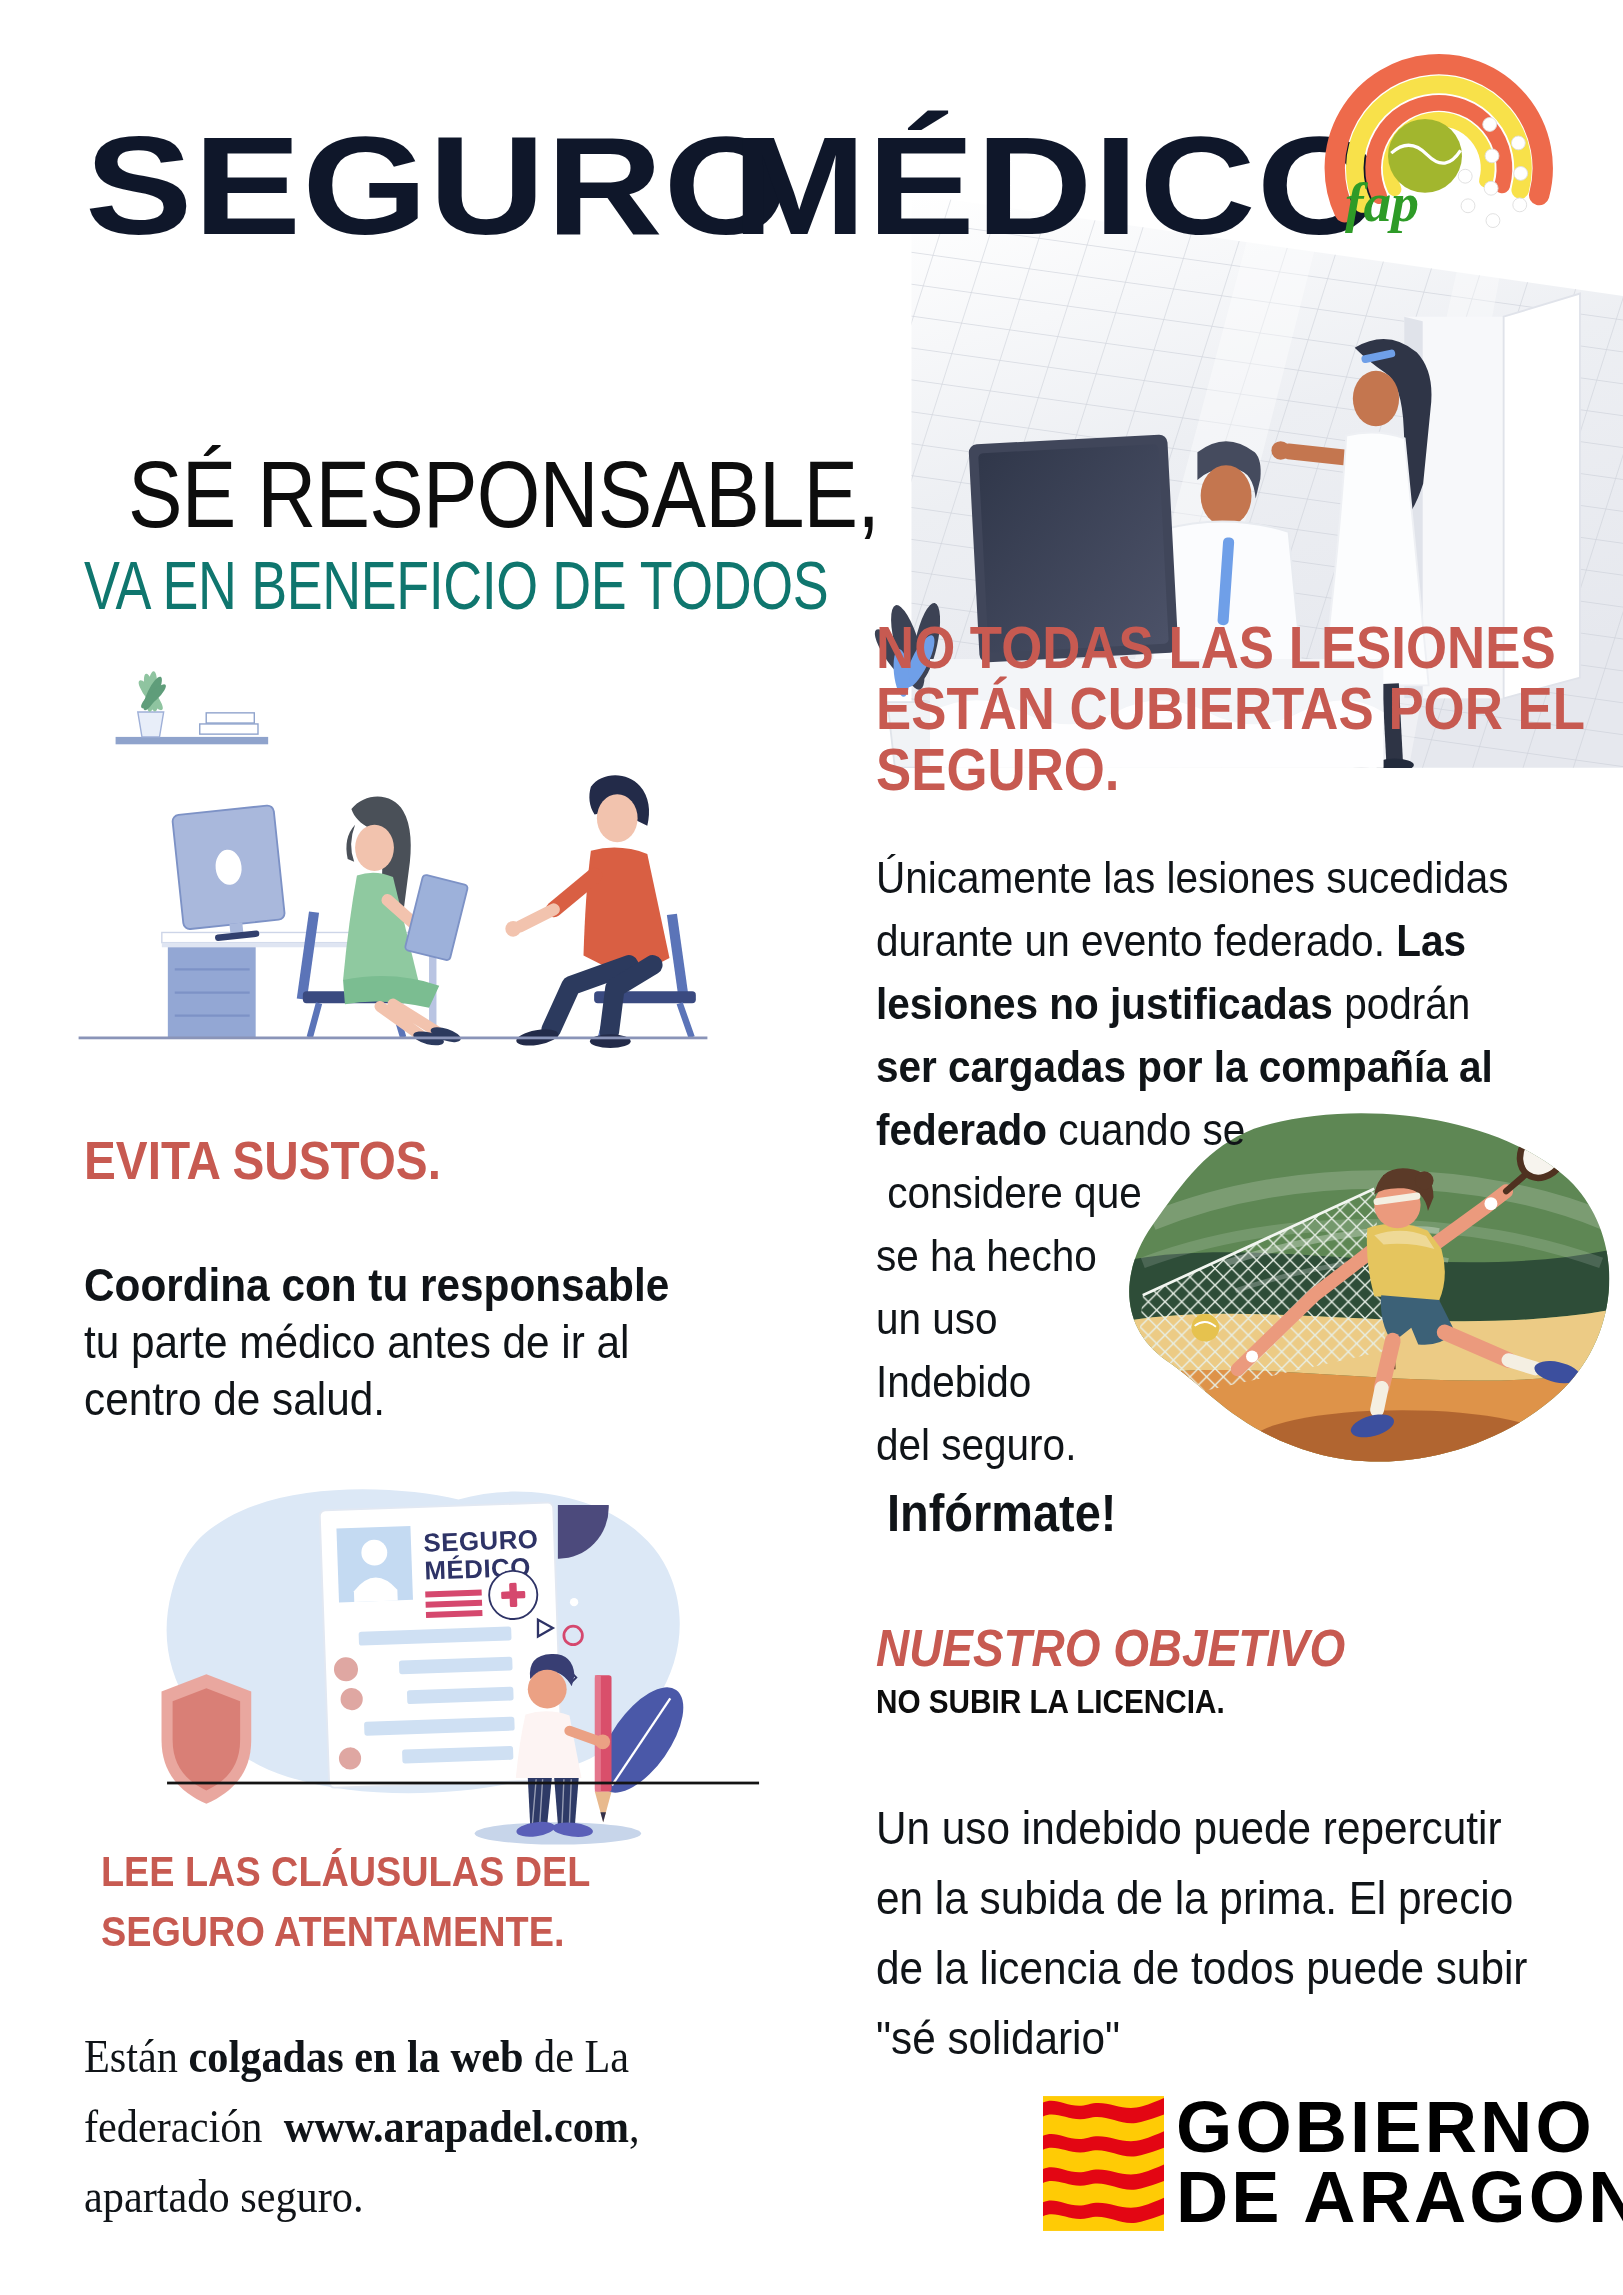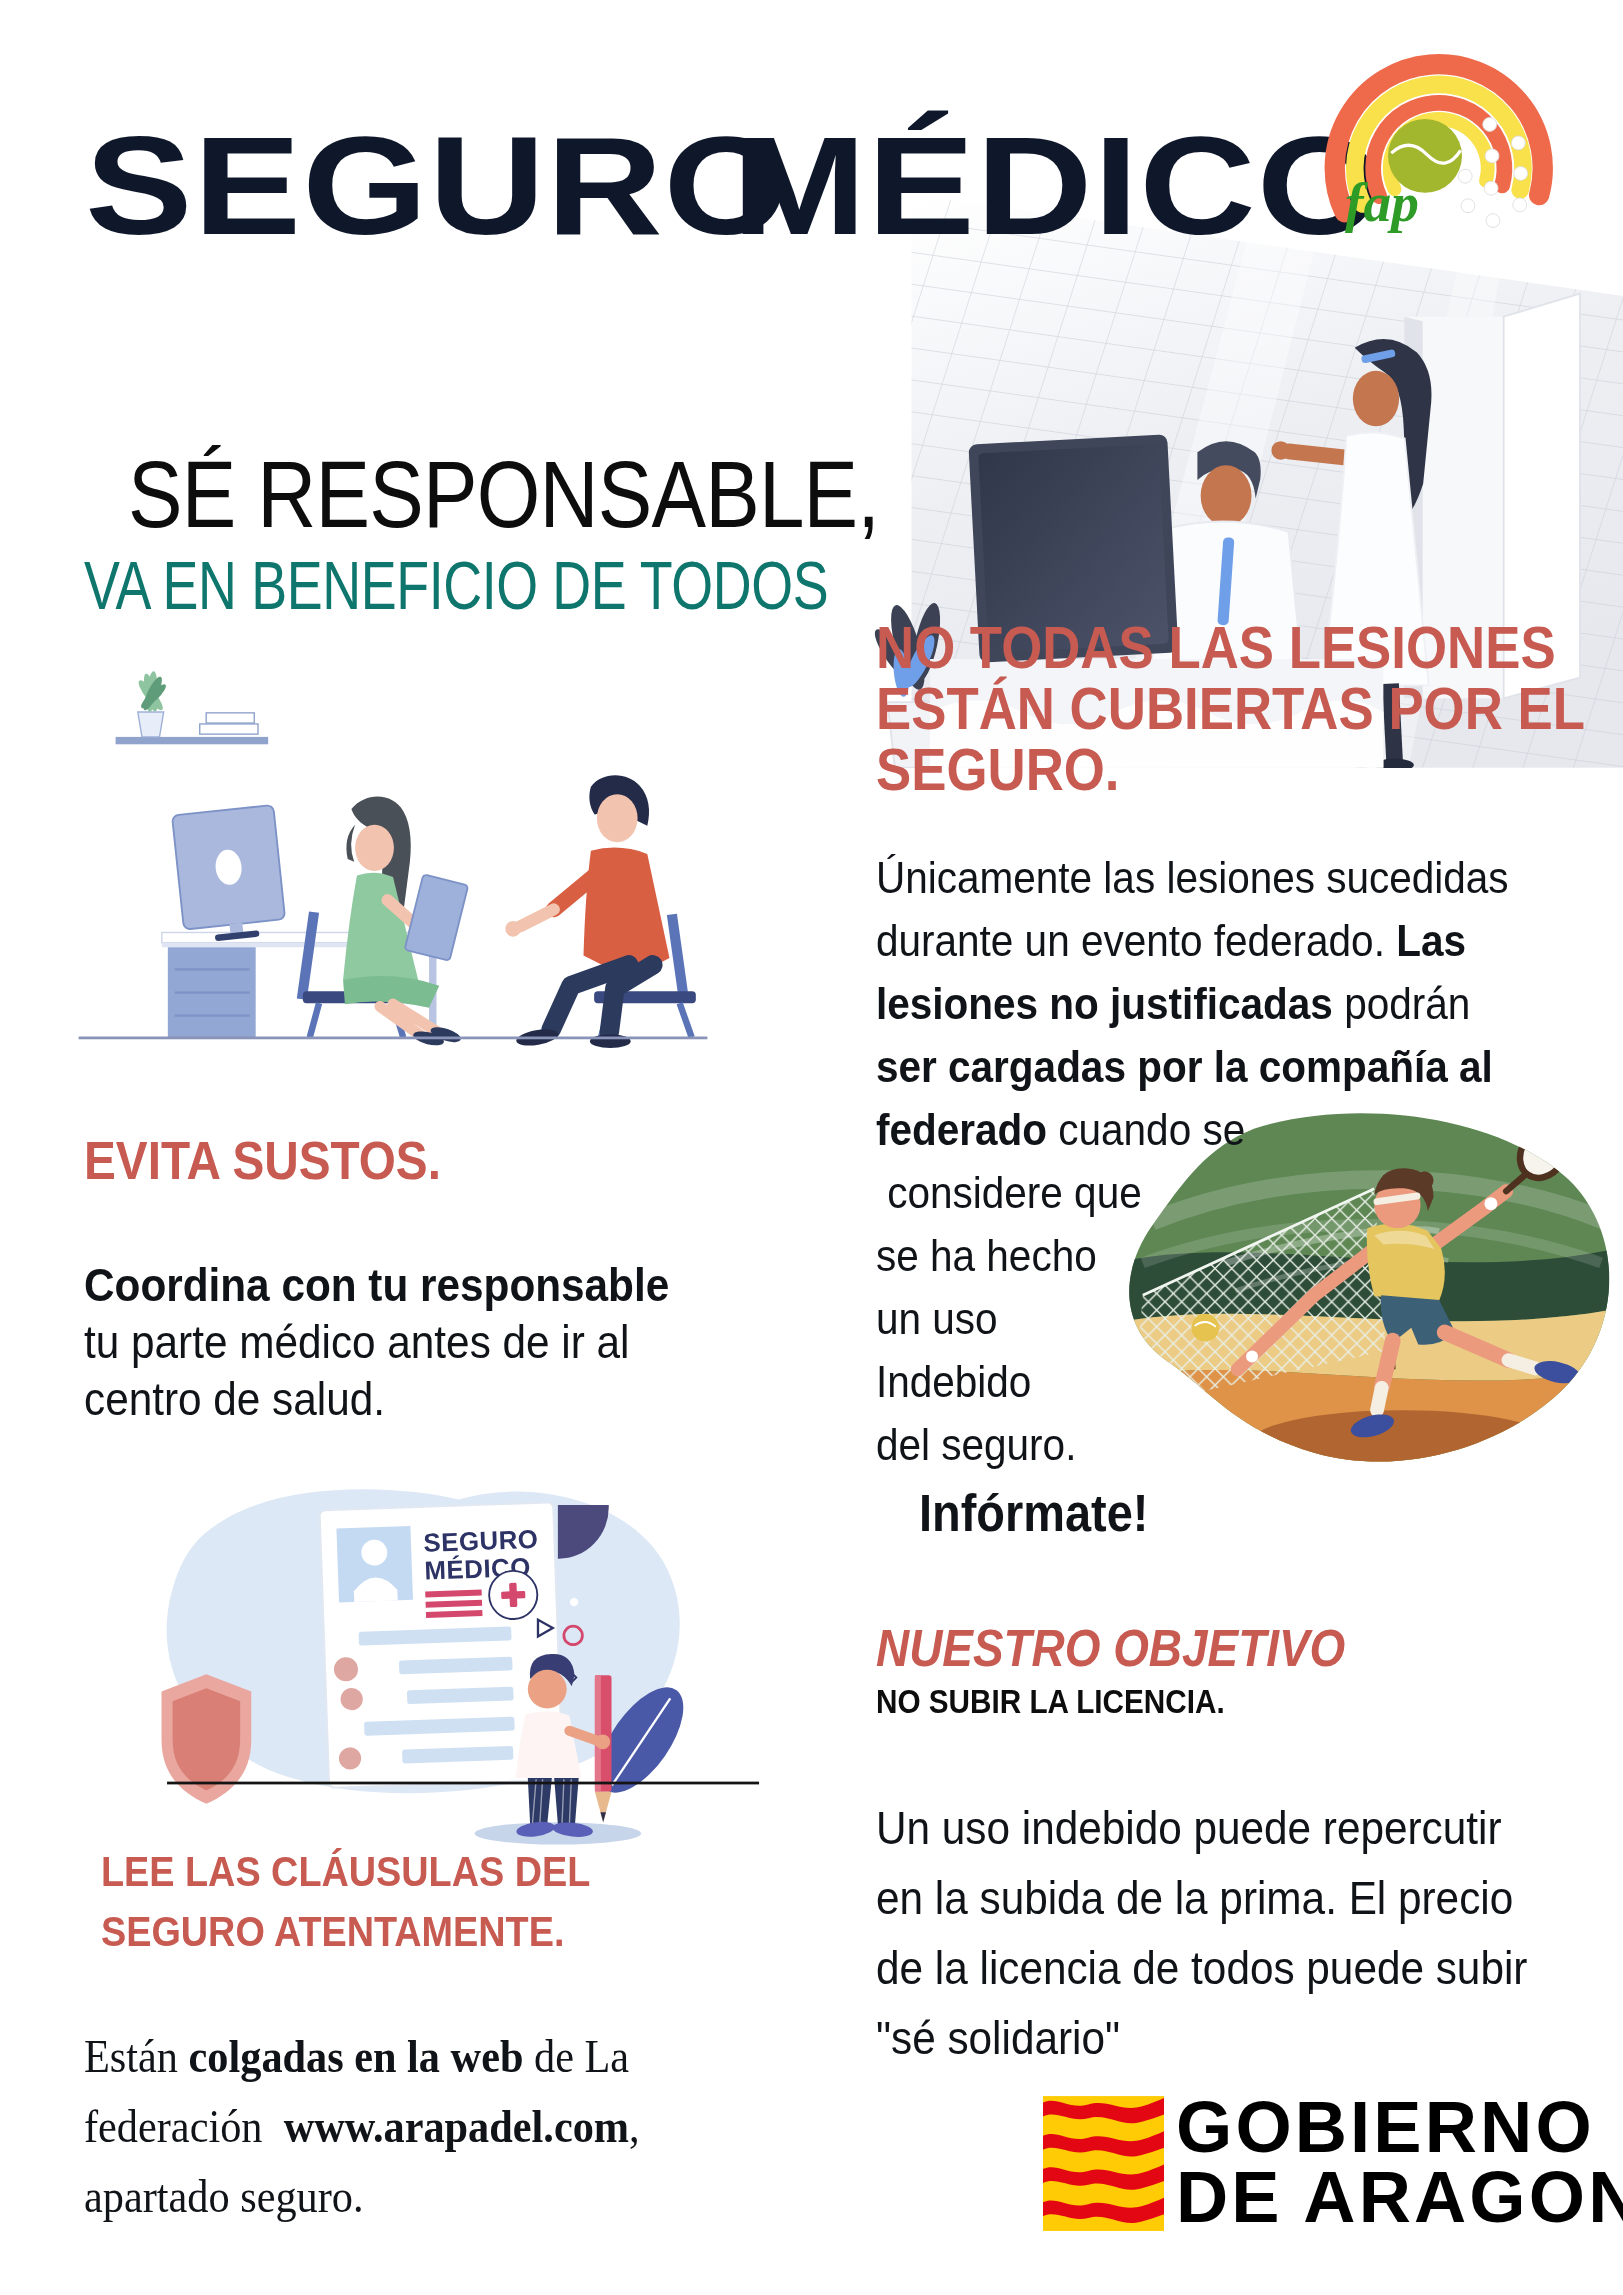--- a/index.html
+++ b/index.html
@@ -26,21 +26,21 @@
   #evita-p .sx{transform:scaleX(.9);}
   #lee-h{left:101px;top:1842px;font-size:42px;line-height:60px;font-weight:700;z-index:4;}
   #lee-h .sx{transform:scaleX(.9);}
   #web-p{left:84px;top:2021px;font-size:47px;line-height:70px;z-index:4;font-family:Liberation Serif, serif;}
   #web-p .sx{transform:scaleX(.9);}
   
   #lesiones-h{left:876px;top:617px;font-size:60px;line-height:61px;font-weight:700;z-index:4;}
   #lesiones-h .sx{transform:scaleX(.88);}
   #lesiones-p{left:876px;top:846px;font-size:45px;line-height:63px;z-index:4;}
   #lesiones-p .sx{transform:scaleX(.9);}
-  #informate{left:887px;top:1484px;font-size:51px;font-weight:700;z-index:4;margin-left:32px;}
+  #informate{left:887px;top:1484px;font-size:51px;font-weight:700;z-index:4;}
   #informate .sx{transform:scaleX(.92);}
   #objetivo-h1{left:876px;top:1619px;font-size:51px;font-weight:700;z-index:4;font-style:italic;}
   #objetivo-h1 .sx{transform:scaleX(.9);}
   #objetivo-h2{left:876px;top:1683px;font-size:33px;font-weight:700;color:#0d0d0d;z-index:4;}
   #objetivo-h2 .sx{transform:scaleX(.9);}
   #objetivo-p{left:876px;top:1793px;font-size:47px;line-height:70px;z-index:4;}
   #objetivo-p .sx{transform:scaleX(.9);}
   
   #gob-text{left:1176px;top:2092px;font-size:73px;line-height:70px;font-weight:800;color:#000;letter-spacing:3.2px;z-index:4;}
   #gob-text .sx{transform:scaleX(.99);}

